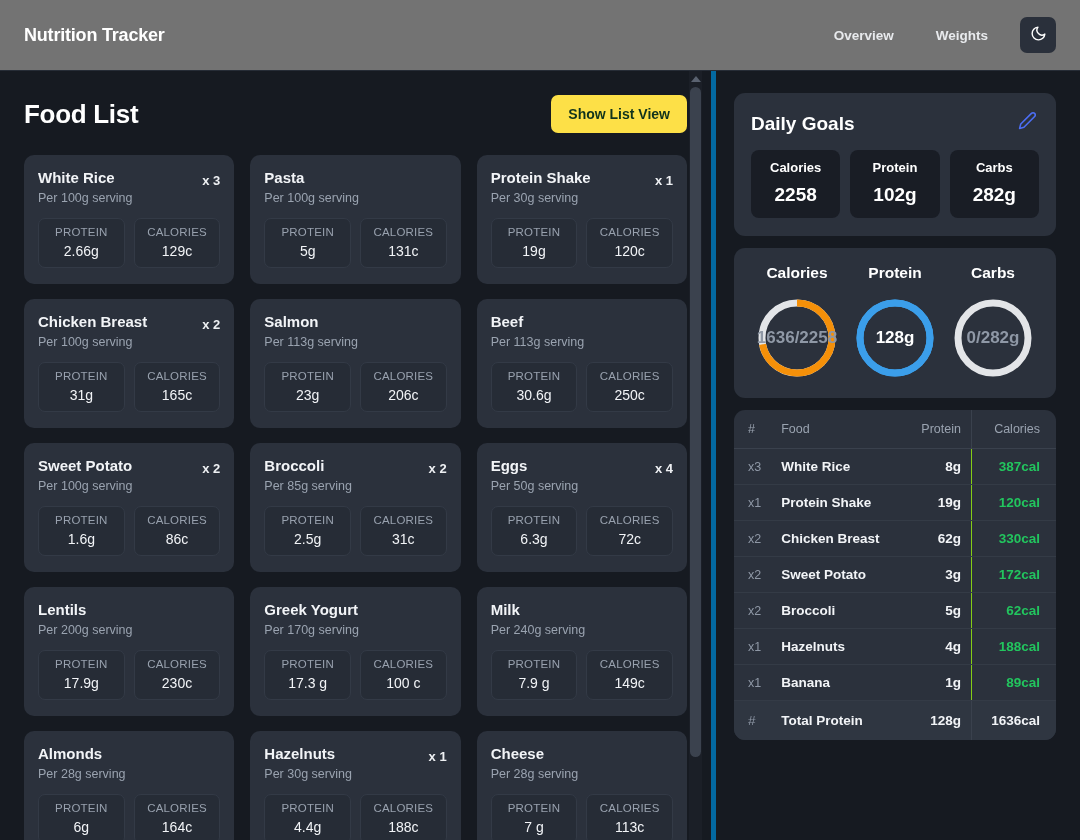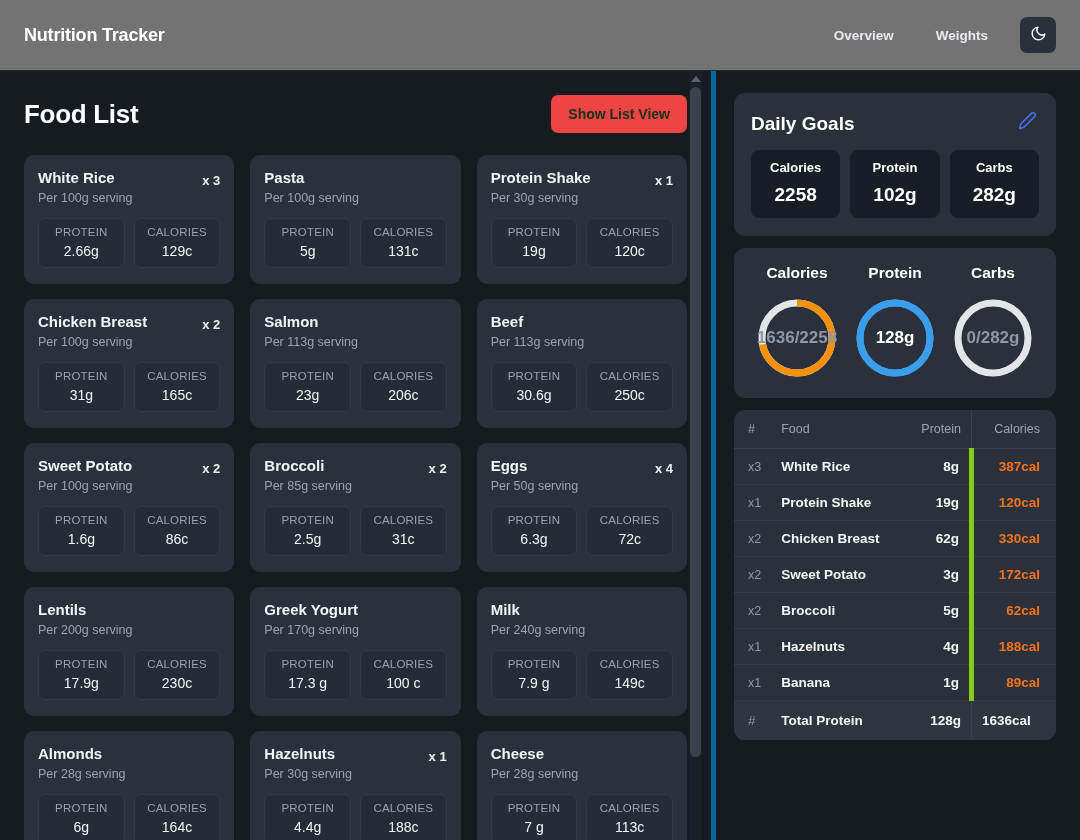--- a/index.html
+++ b/index.html
@@ -53,21 +53,21 @@
   .list-head {
     display: flex; align-items: center;
     padding: 24px 0 22px 0;
   }
   .list-title {
     font-size: 26px; font-weight: bold; color: #ffffff;
     letter-spacing: -0.3px;
   }
   .toggle-view-btn {
     margin-left: auto;
-    background: #ef4444; color: #10331c;
+    background: #fde047; color: #10331c;
     font-size: 14px; font-weight: bold;
     border: none; border-radius: 7px;
     padding: 11px 17px; cursor: pointer;
     font-family: "Liberation Sans", sans-serif;
   }
 
   .food-grid {
     display: grid;
     grid-template-columns: repeat(3, 1fr);
     gap: 15px 16px;
@@ -180,30 +180,30 @@
   thead th.pr, thead th.cal { text-align: right; }
   thead th.cal { padding-right: 16px; border-left: 1px solid #3a414d; }
   tbody td {
     padding: 10px 10px; font-size: 13.5px;
     border-bottom: 1px solid #343b46;
   }
   tbody td.num { color: #8f98a6; font-size: 12.5px; padding-left: 14px; }
   tbody td.food { color: #f2f4f7; font-weight: bold; }
   tbody td.pr { color: #f2f4f7; font-weight: bold; text-align: right; }
   tbody td.cal {
-    color: #f97316; font-weight: bold; text-align: right;
-    padding-right: 16px; border-left: 5px solid #84cc16;
+    color: #22c55e; font-weight: bold; text-align: right;
+    padding-right: 16px; border-left: 1px solid #84cc16;
   }
   tfoot td {
     padding: 12px 10px; font-size: 13.5px; font-weight: bold;
     color: #f2f4f7; background: #2f3641;
   }
   tfoot td.num { color: #8f98a6; padding-left: 14px; font-weight: normal; }
   tfoot td.pr { text-align: right; }
-  tfoot td.cal { padding-right: 16px; border-left: 1px solid #3a414d; }
+  tfoot td.cal { text-align: right; padding-right: 16px; border-left: 1px solid #3a414d; }
 </style>
 </head>
 <body>
 
 <div class="header">
   <div class="brand">Nutrition Tracker</div>
   <nav class="nav">
     <button class="nav-item">Overview</button>
     <button class="nav-item">Weights</button>
     <button class="theme-toggle">

